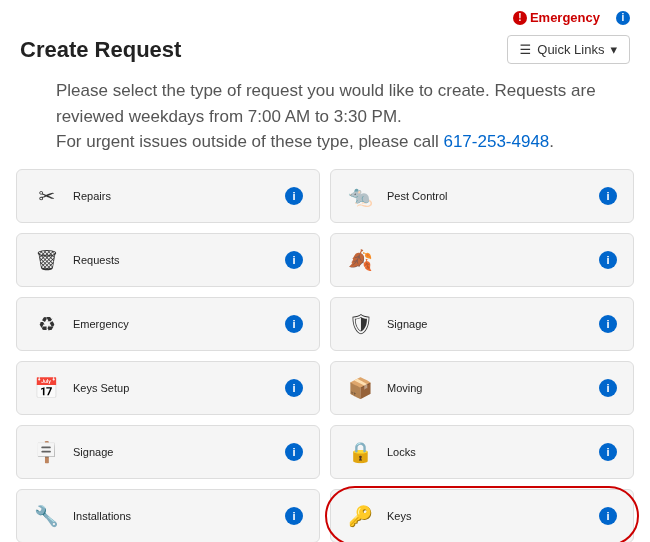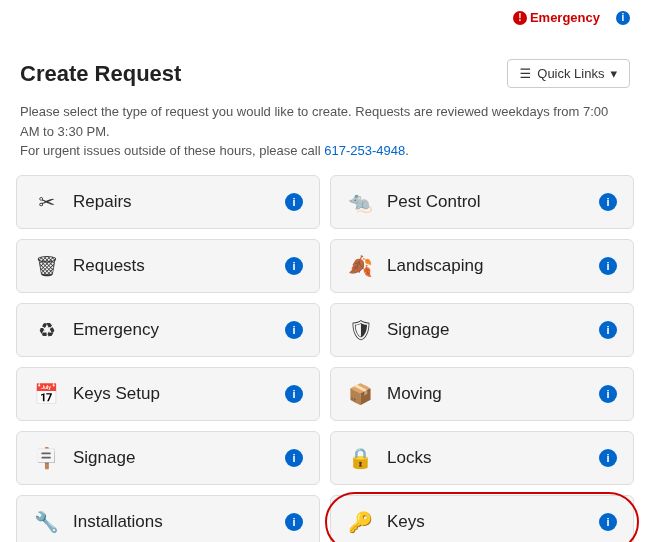--- a/index.html
+++ b/index.html
@@ -58,44 +58,44 @@
       align-items: center;
       justify-content: center;
       font-size: 10px;
       font-weight: bold;
     }
     .header-row {
       display: flex;
       justify-content: space-between;
       align-items: center;
       padding: 4px 20px 10px;
-      margin-top: 24px;
     }
     .page-title {
       font-size: 22px;
       font-weight: 700;
       color: #222;
     }
     .quick-links-btn {
       background: #fff;
       border: 1px solid #ccc;
       border-radius: 4px;
       padding: 6px 12px;
       font-size: 13px;
       cursor: pointer;
       display: flex;
       align-items: center;
       gap: 6px;
       color: #333;
     }
     .description {
       padding: 4px 20px 14px;
-      font-size: 13px;
+      font-size: 17px;
       color: #555;
       line-height: 1.5;
+      margin-left: 36px;
     }
     .description a {
       color: #0066cc;
       text-decoration: none;
       text-align: right;
     }
     .grid {
       display: grid;
       grid-template-columns: 1fr 1fr;
       gap: 10px;
@@ -117,21 +117,21 @@
       align-items: center;
       gap: 12px;
     }
     .card-icon {
       font-size: 20px;
       width: 28px;
       text-align: center;
       color: #333;
     }
     .card-label {
-      font-size: 17px;
+      font-size: 11px;
       font-weight: 500;
       color: #222;
     }
     .info-btn {
       background: #0066cc;
       color: #fff;
       border-radius: 50%;
       width: 18px;
       height: 18px;
       display: inline-flex;
@@ -171,21 +171,21 @@
   <h1 class="page-title">Create Request</h1>
   <button class="quick-links-btn">
     <span class="list-icon">☰</span>
     <span>Quick Links</span>
     <span>▾</span>
   </button>
 </div>
 
 <div class="description">
   <span>Please select the type of request you would like to create. Requests are reviewed weekdays from 7:00 AM to 3:30 PM.</span><br>
-  <span>For urgent issues outside of these hours, please call </span><a href="#">617-253-4948</a><span>.</span>
+  <span>For urgent issues outside of these type, please call </span><a href="#">617-253-4948</a><span>.</span>
 </div>
 
 <div class="grid" id="cards-grid">
 <div class="card">
       <div class="card-left">
         <span class="card-icon">✂</span>
         <span class="card-label">Repairs</span>
       </div>
       <span class="info-btn">i</span>
     </div>
@@ -199,21 +199,20 @@
     <div class="card">
       <div class="card-left">
         <span class="card-icon">🗑</span>
         <span class="card-label">Requests</span>
       </div>
       <span class="info-btn">i</span>
     </div>
     <div class="card">
       <div class="card-left">
         <span class="card-icon">🍂</span>
-        <span class="card-label">Landscaping</span>
       </div>
       <span class="info-btn">i</span>
     </div>
     <div class="card">
       <div class="card-left">
         <span class="card-icon">♻</span>
         <span class="card-label">Emergency</span>
       </div>
       <span class="info-btn">i</span>
     </div>

